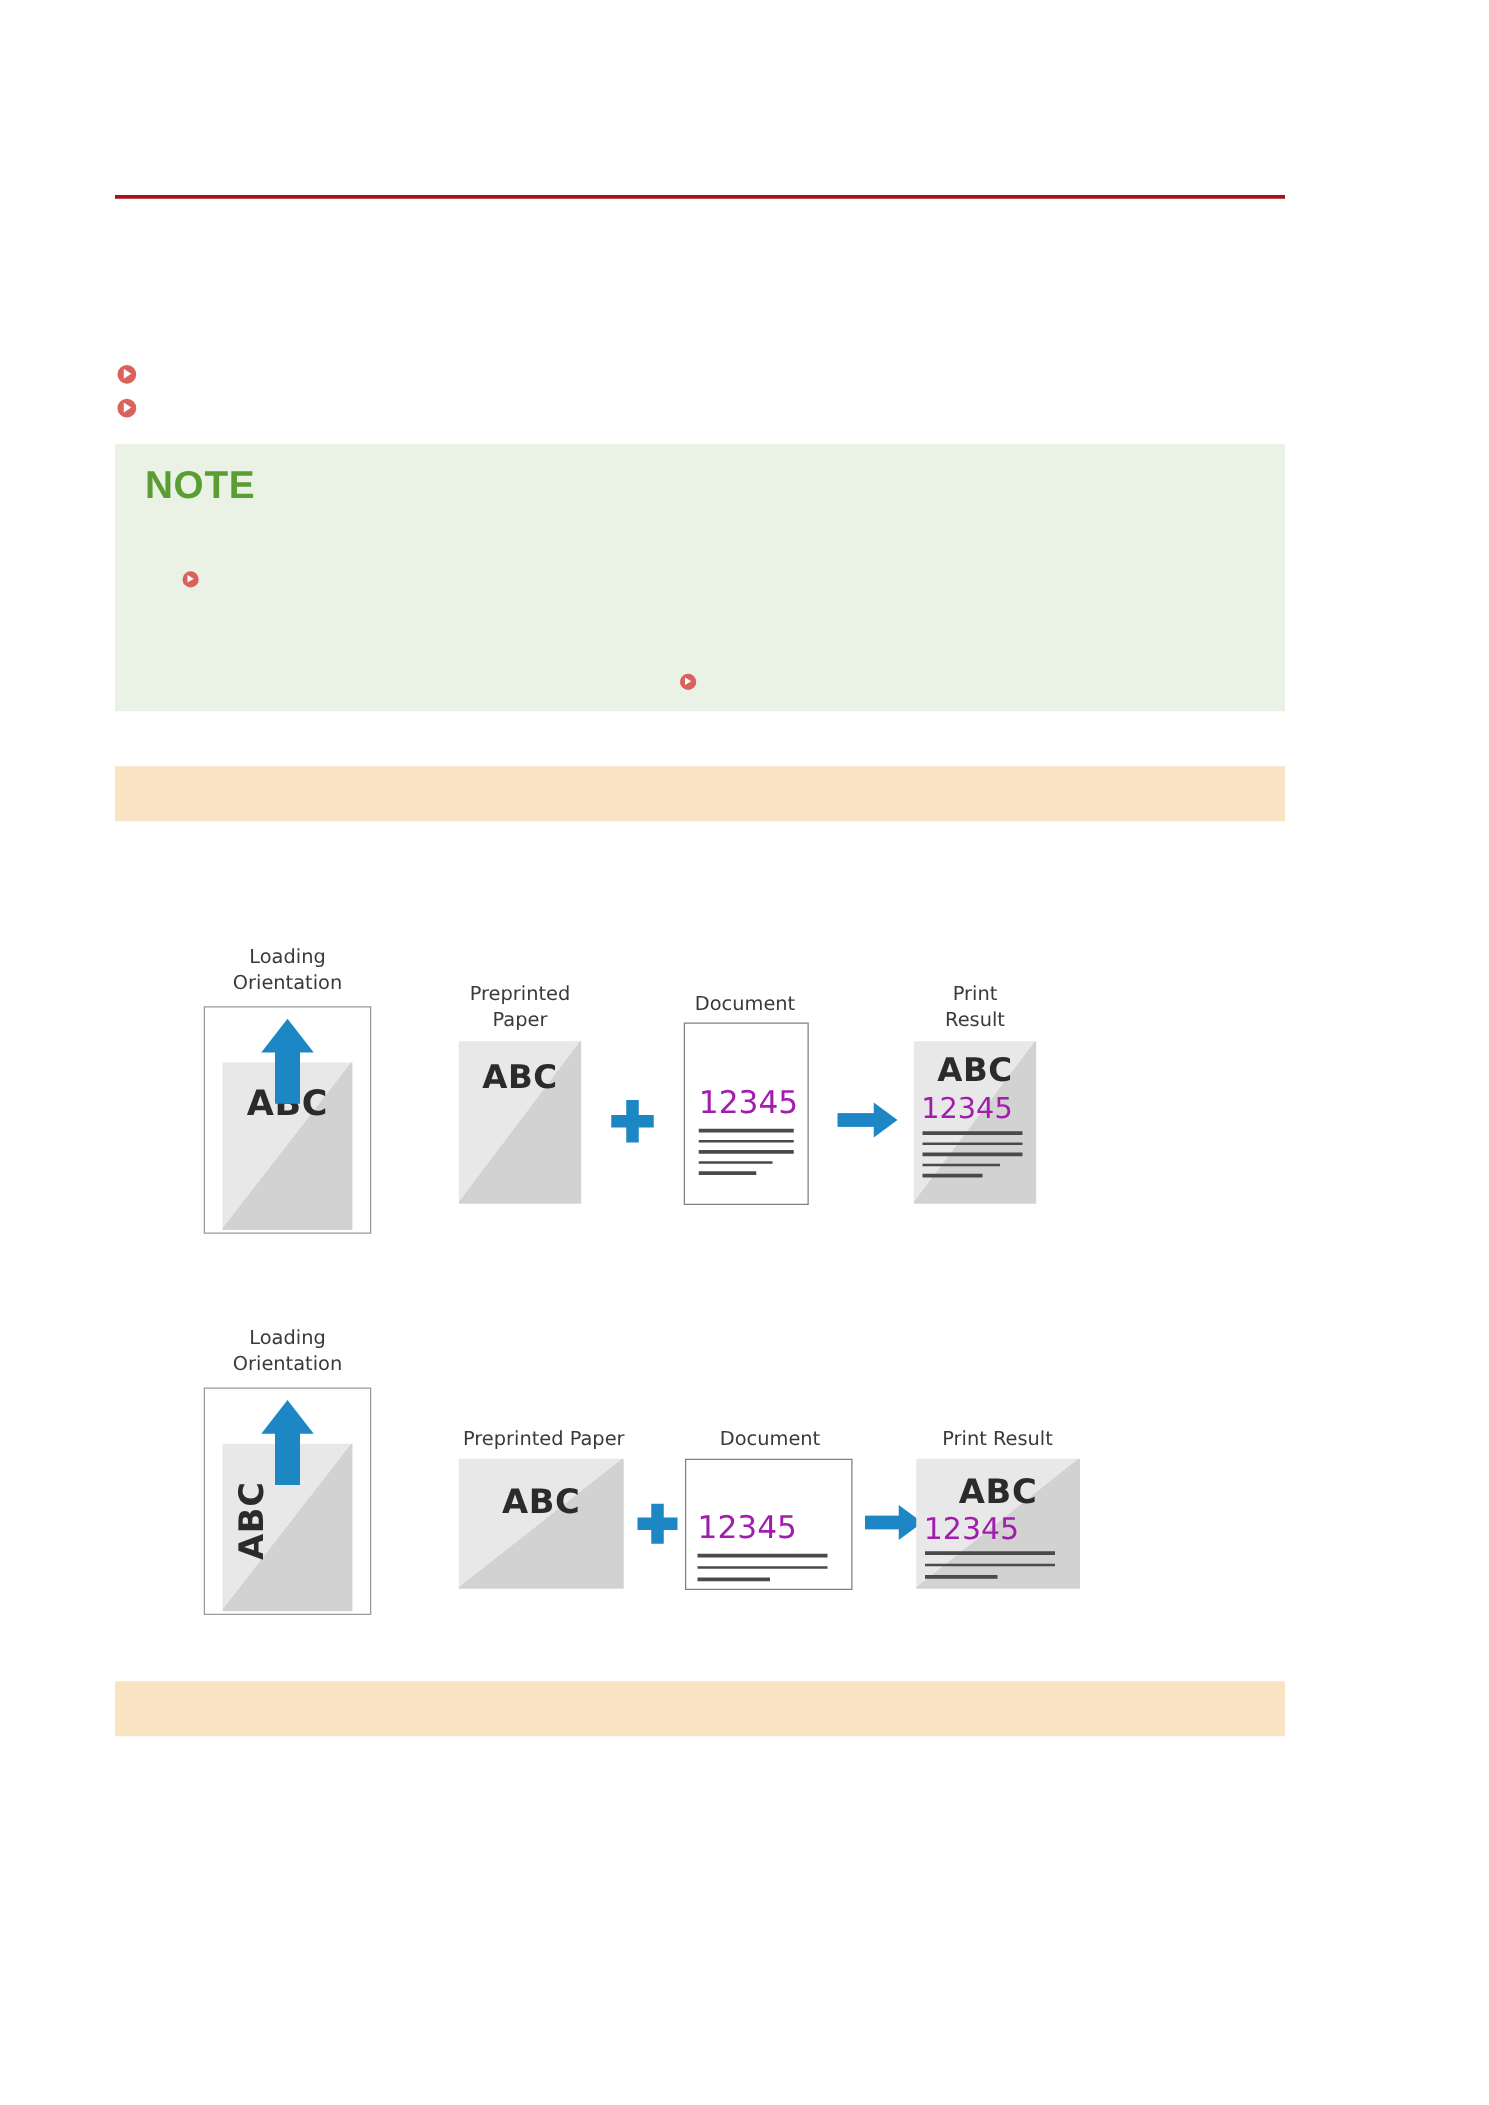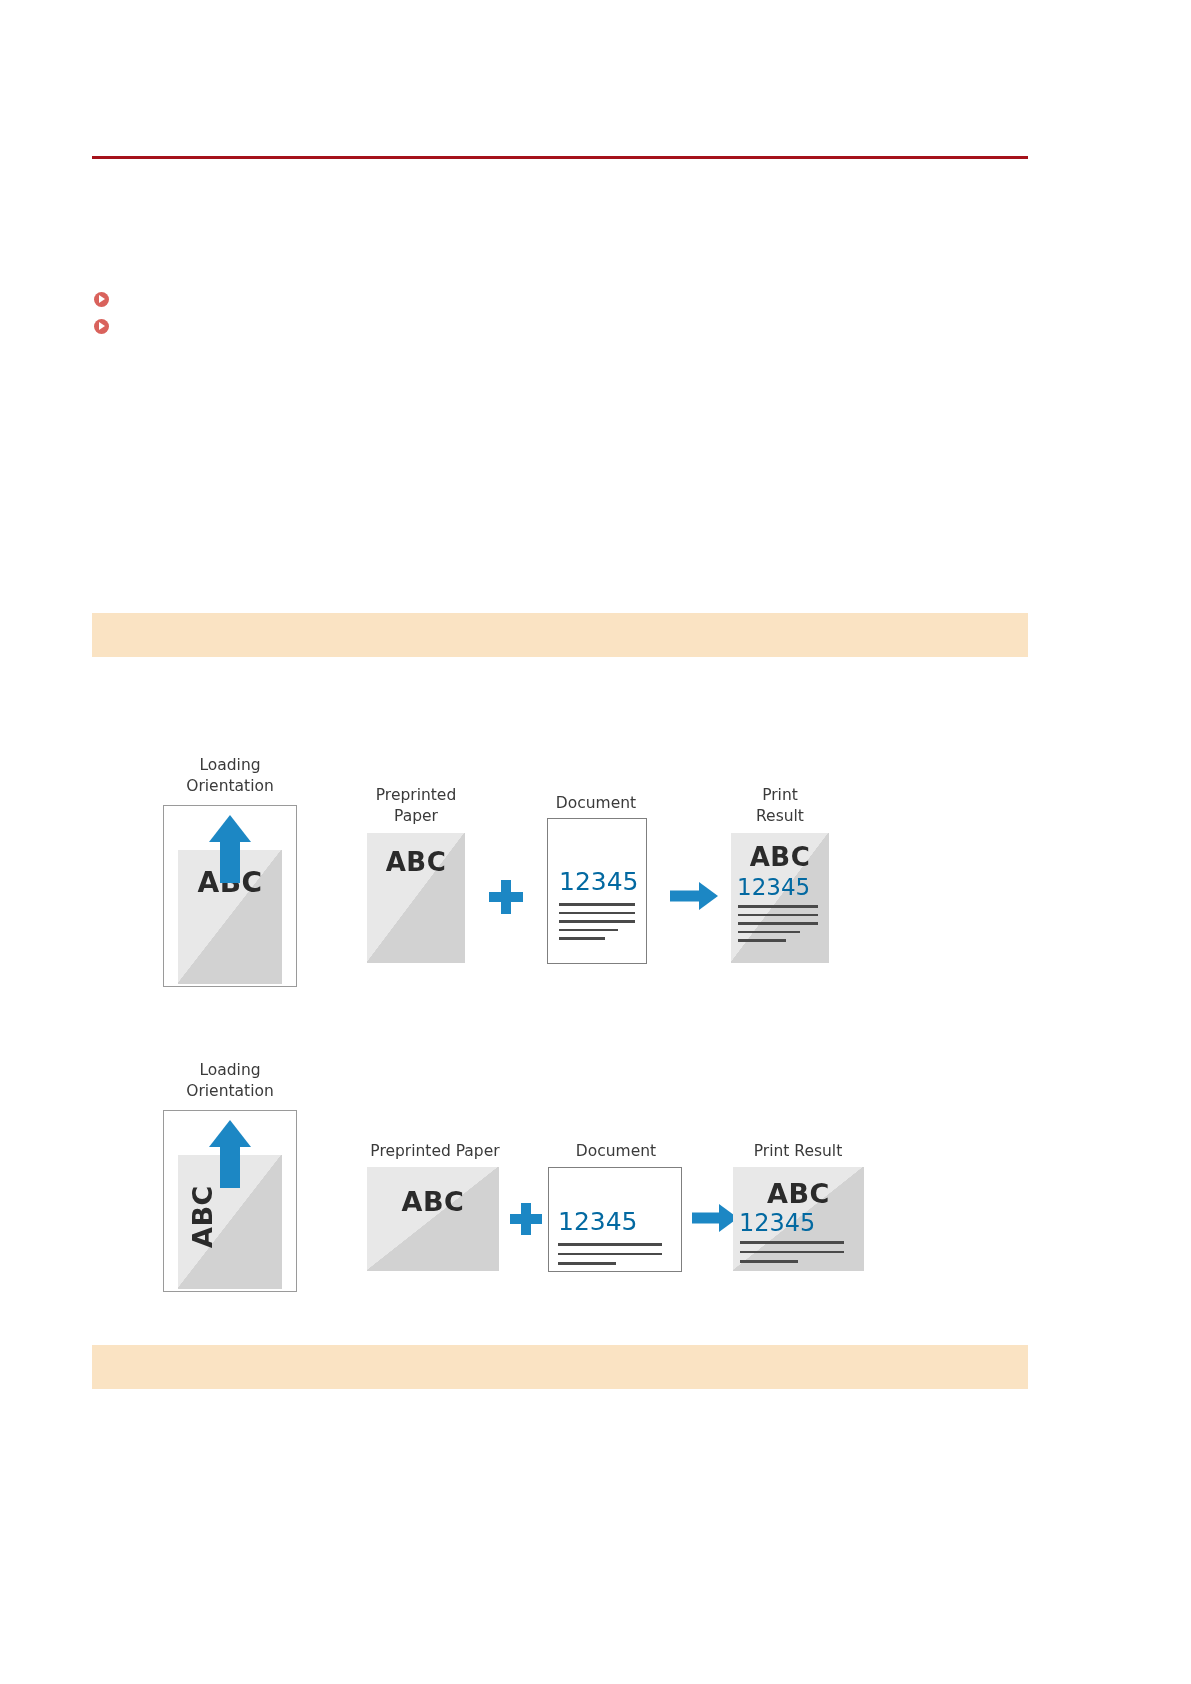--- a/index.html
+++ b/index.html
@@ -116,21 +116,21 @@
     border-bottom:14px solid transparent;
     border-left:19px solid #1c87c4;
   }
 
   
   .docpage{position:absolute;border:1.5px solid #7f7f7f;background:#fff;}
   .resultpage{position:absolute;background:#e8e8e8;overflow:hidden;}
   .doc-num{
     position:absolute;
     font-family:"DejaVu Sans","Liberation Sans",sans-serif;
-    color:#0369a1;white-space:nowrap;
+    color:#a21caf;white-space:nowrap;
   }
   .doc-lines{position:absolute;}
   .doc-lines i{display:block;background:#4a4a4a;width:100%;}
 
   .rot-abc{
     position:absolute;
     font-family:"DejaVu Sans","Liberation Sans",sans-serif;
     font-weight:bold;color:#2b2b2b;
     transform-origin:center center;
   }
@@ -144,20 +144,31 @@
 
   <div class="bullet-row" id="bullet-1">
     <span class="play-icon"></span>
     <span class="bullet-text"></span>
   </div>
   <div class="bullet-row" id="bullet-2">
     <span class="play-icon"></span>
     <span class="bullet-text"></span>
   </div>
 
+  <div class="note-box">
+    <div class="note-title">NOTE</div>
+    <div class="note-bullet">
+      <span class="play-icon sm"></span>
+      <span class="bullet-text"></span>
+    </div>
+    <div class="note-bullet-2">
+      <span class="play-icon sm"></span>
+      <span class="bullet-text"></span>
+    </div>
+  </div>
 
   <div class="bar" id="bar-1">
     <span class="bar-label"></span>
   </div>
 
   <div class="figure" id="figure-1" style="left:0;top:0;width:1191px;height:0;">
 
     <div class="fig-label" style="position:absolute;left:160px;top:755px;width:140px;">Loading
 Orientation</div>
 

